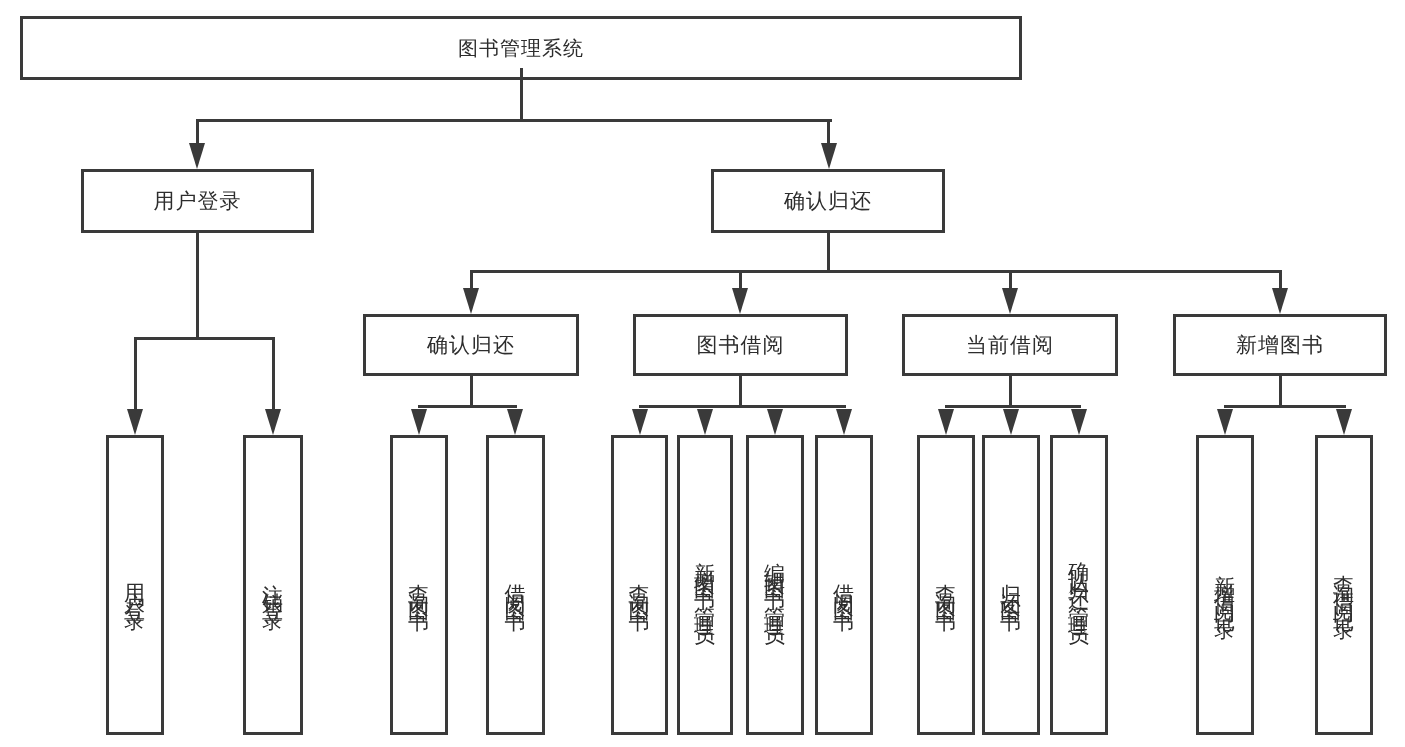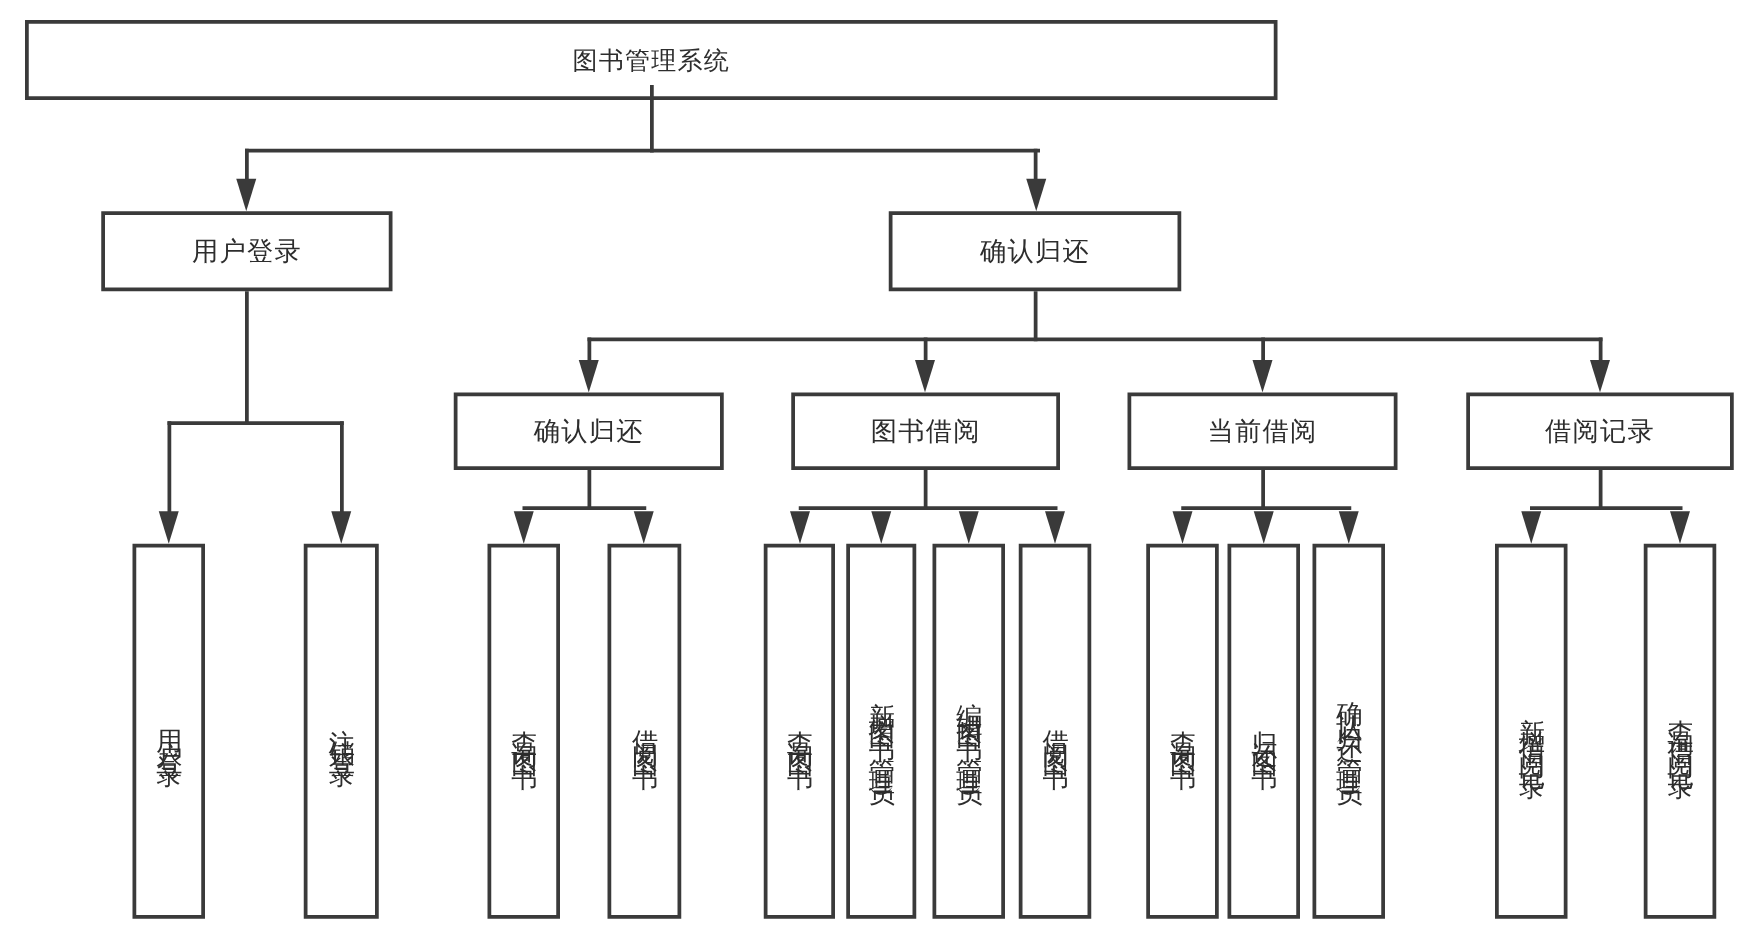--- a/index.html
+++ b/index.html
@@ -123,21 +123,21 @@
   <div class="box g0">
     <span class="lvl-label">确认归还</span>
   </div>
   <div class="box g2">
     <span class="lvl-label">当前借阅</span>
   </div>
   <div class="box g1">
     <span class="lvl-label">图书借阅</span>
   </div>
   <div class="box g3">
-    <span class="lvl-label">借阅记录</span>
+    <span class="lvl-label">新增图书</span>
   </div>
 
   <div class="vline" style="left:470px; top:376px; height:32px;"></div>
   <div class="hline" style="left:418px; top:405px; width:99px;"></div>
   <div class="arrow" style="left:411px; top:409px;"></div>
   <div class="arrow" style="left:507px; top:409px;"></div>
 
   <div class="vline" style="left:739px; top:376px; height:32px;"></div>
   <div class="hline" style="left:639px; top:405px; width:207px;"></div>
   <div class="arrow" style="left:632px; top:409px;"></div>

